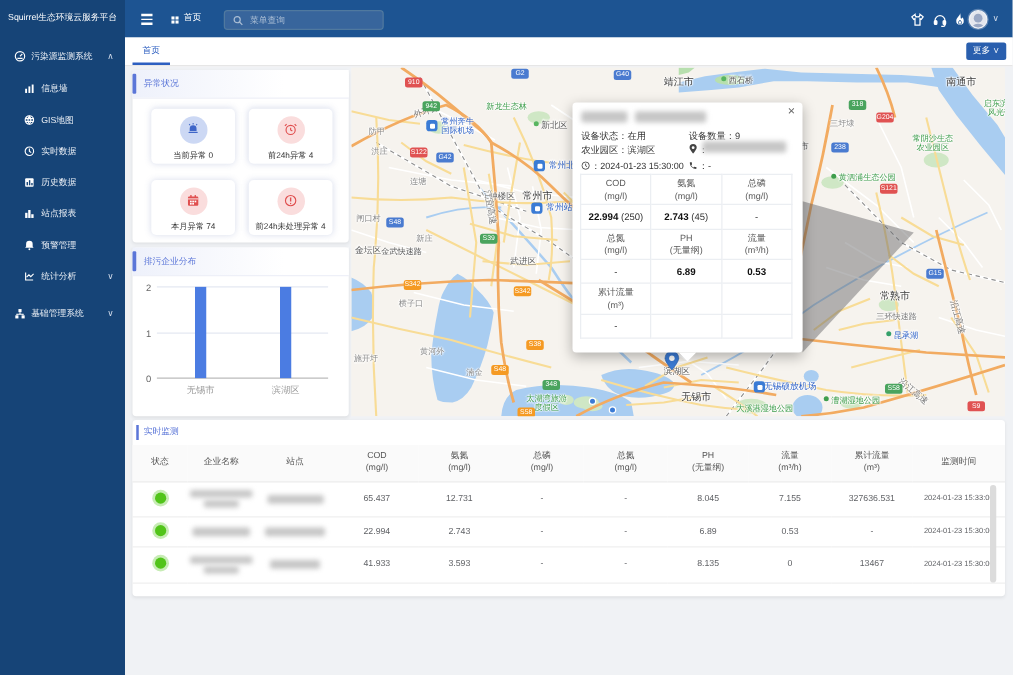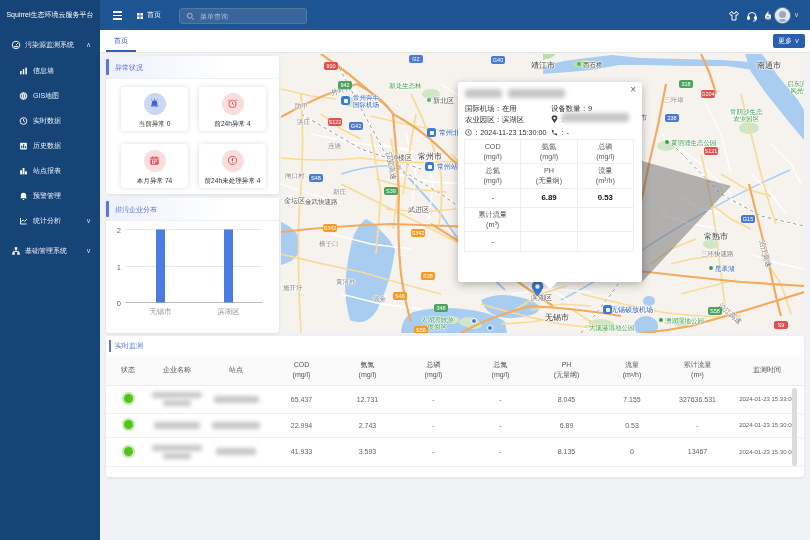--- a/index.html
+++ b/index.html
@@ -424,44 +424,49 @@
 <svg style="position:absolute;left:250px;top:227px;" width="13" height="15" viewBox="0 0 13 15">
       <path d="M6.5,15 C6.5,15 12,8.5 12,5.5 A5.5,5.5 0 1 0 1,5.5 C1,8.5 6.5,15 6.5,15 Z" fill="#3a7bd5" stroke="#2c5fa8" stroke-width="0.5"></path>
       <circle cx="6.5" cy="5.5" r="2.2" fill="#fff"></circle>
     </svg>
 </div>
 
 <div id="popup" style="position:absolute;left:458px;top:82px;width:184px;height:200px;background:#fff;border-radius:3px;box-shadow:0 3px 10px rgba(0,0,0,0.28);z-index:6;">
   <div style="position:absolute;right:6px;top:2px;color:#666;font-size:10px;">×</div>
   <div class="blur" style="position:absolute;left:7px;top:7px;width:37px;height:9px;"></div>
   <div class="blur" style="position:absolute;left:50px;top:7px;width:57px;height:9px;"></div>
-  <div class="pl" style="left:7px;top:22px;">国际机场：在用</div>
+  <div class="pl" style="left:7px;top:22px;">设备状态：在用</div>
   <div class="pl" style="left:93px;top:22px;">设备数量：9</div>
   <div class="pl" style="left:7px;top:33px;">农业园区：滨湖区</div>
   <svg style="position:absolute;left:93px;top:33px;" width="7" height="8" viewBox="0 0 12 14">
       <path d="M6,14 C6,14 11,7.5 11,5.5 A5,5 0 1 0 1,5.5 C1,7.5 6,14 6,14 Z" fill="#444"></path>
       <circle cx="6" cy="5.5" r="2" fill="#fff"></circle>
     </svg>
     <div class="pl" style="left:101px;top:33px;">：</div>
   <div class="blur" style="position:absolute;left:104px;top:31px;width:67px;height:9px;"></div>
   <svg style="position:absolute;left:7px;top:47px;" width="7" height="7" viewBox="0 0 24 24" fill="none" stroke="#444" stroke-width="2.4">
       <circle cx="12" cy="12" r="10"></circle>
       <path d="M12 6.5v6l4 2.5"></path>
     </svg>
-    <div class="pl" style="left:15px;top:46px;font-size:7.2px;">：2024-11-23 15:30:00</div>
+    <div class="pl" style="left:15px;top:46px;font-size:7.2px;">：2024-01-23 15:30:00</div>
   <svg style="position:absolute;left:93px;top:47px;" width="7" height="7" viewBox="0 0 24 24">
       <path d="M6.6 10.8c1.4 2.8 3.8 5.1 6.6 6.6l2.2-2.2c.3-.3.7-.4 1-.2 1.1.4 2.3.6 3.6.6.6 0 1 .4 1 1V20c0 .6-.4 1-1 1C10.8 21 3 13.2 3 4c0-.6.4-1 1-1h3.5c.6 0 1 .4 1 1 0 1.2.2 2.4.6 3.6.1.3 0 .7-.2 1l-2.3 2.2z" fill="#444"></path>
     </svg>
     <div class="pl" style="left:101px;top:46px;">：-</div>
   <table id="ptable">
     <tbody>
         <tr class="h">
           <td>COD<br>(mg/l)</td>
           <td>氨氮<br>(mg/l)</td>
           <td>总磷<br>(mg/l)</td>
+        </tr>
+    <tr class="v">
+          <td><b>22.994</b> (250)</td>
+          <td><b>2.743</b> (45)</td>
+          <td>-</td>
         </tr>
     <tr class="h">
           <td>总氮<br>(mg/l)</td>
           <td>PH<br>(无量纲)</td>
           <td>流量<br>(m³/h)</td>
         </tr>
     <tr class="v">
           <td>-</td>
           <td><b>6.89</b></td>
           <td><b>0.53</b></td>

